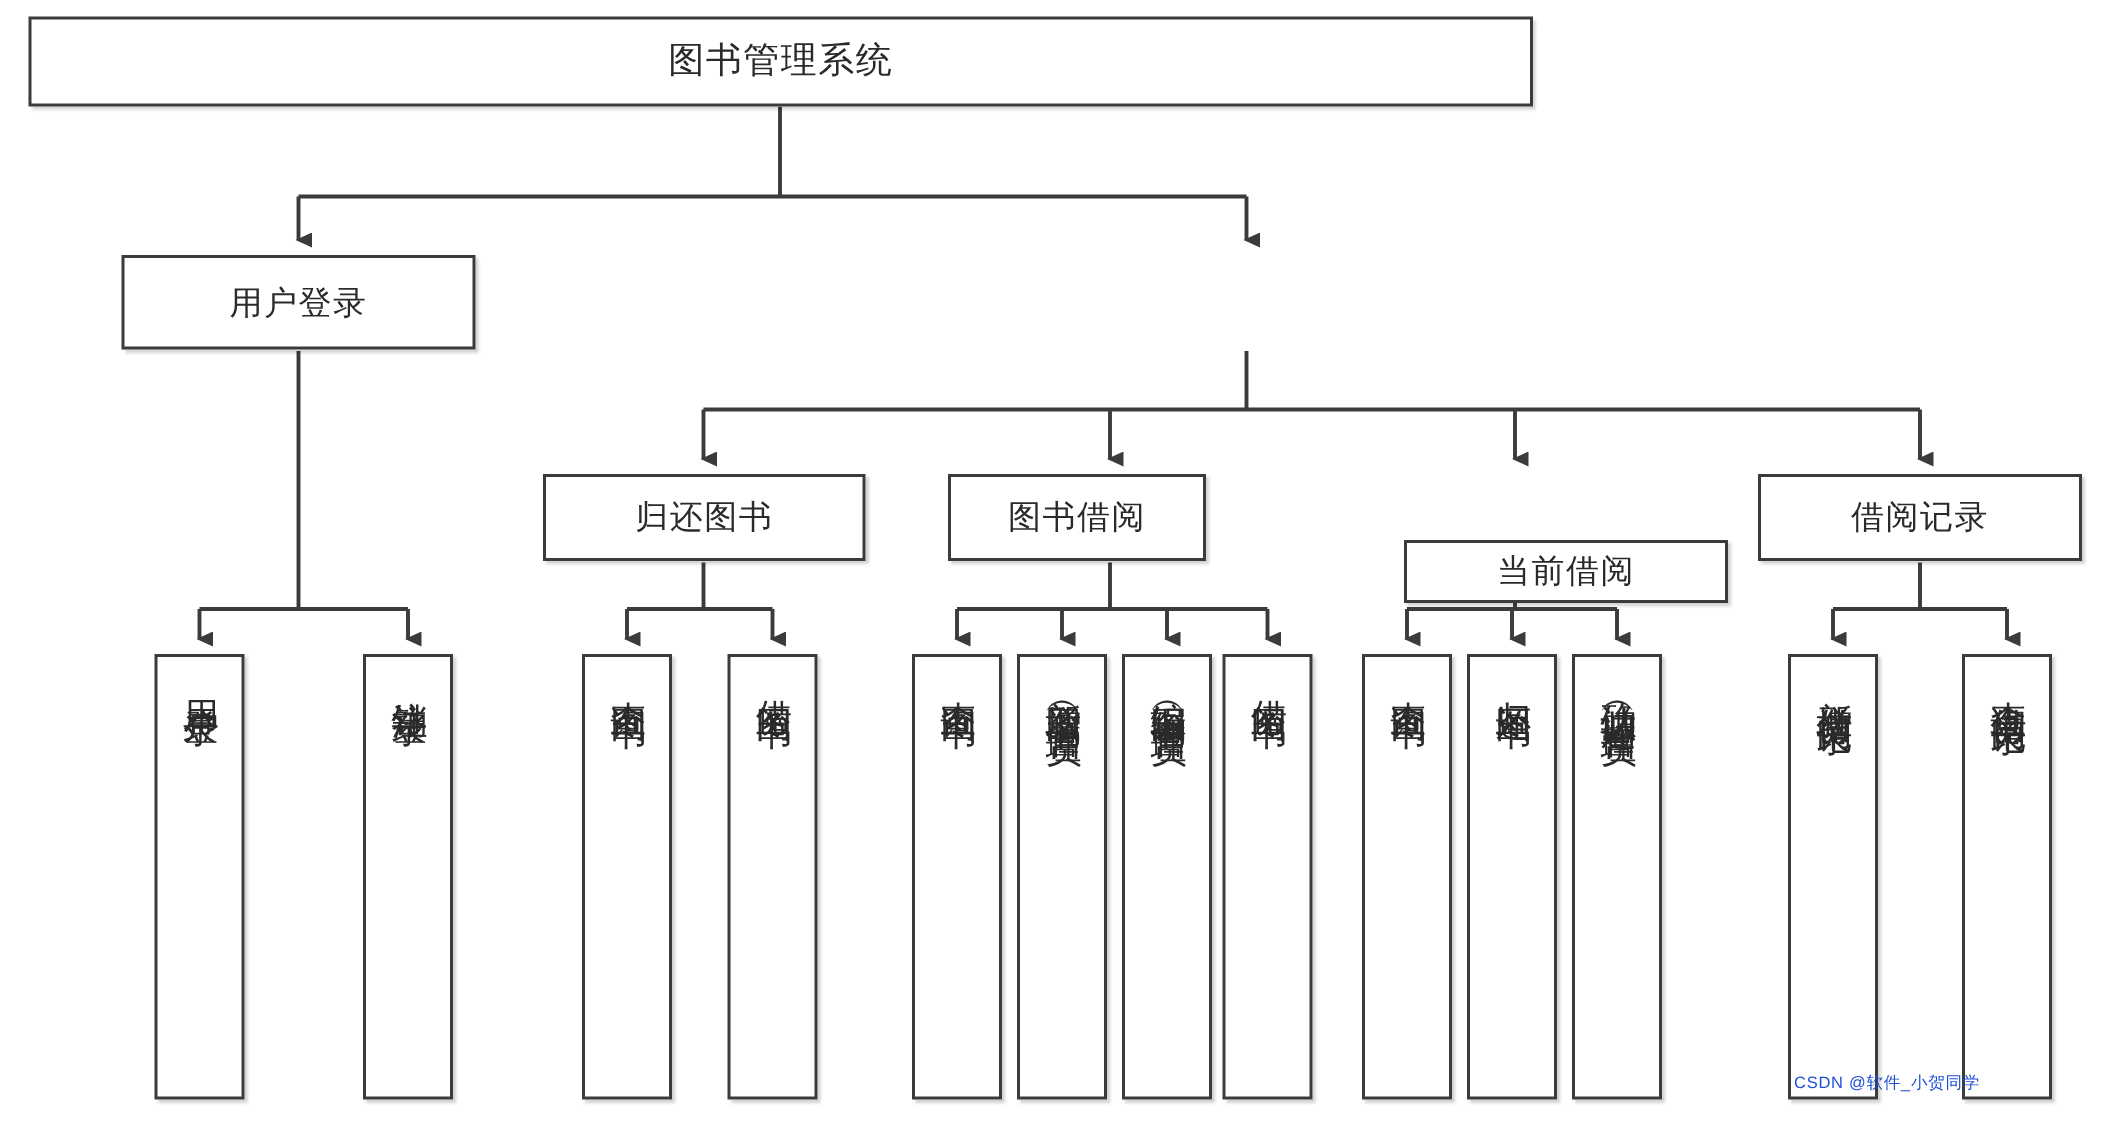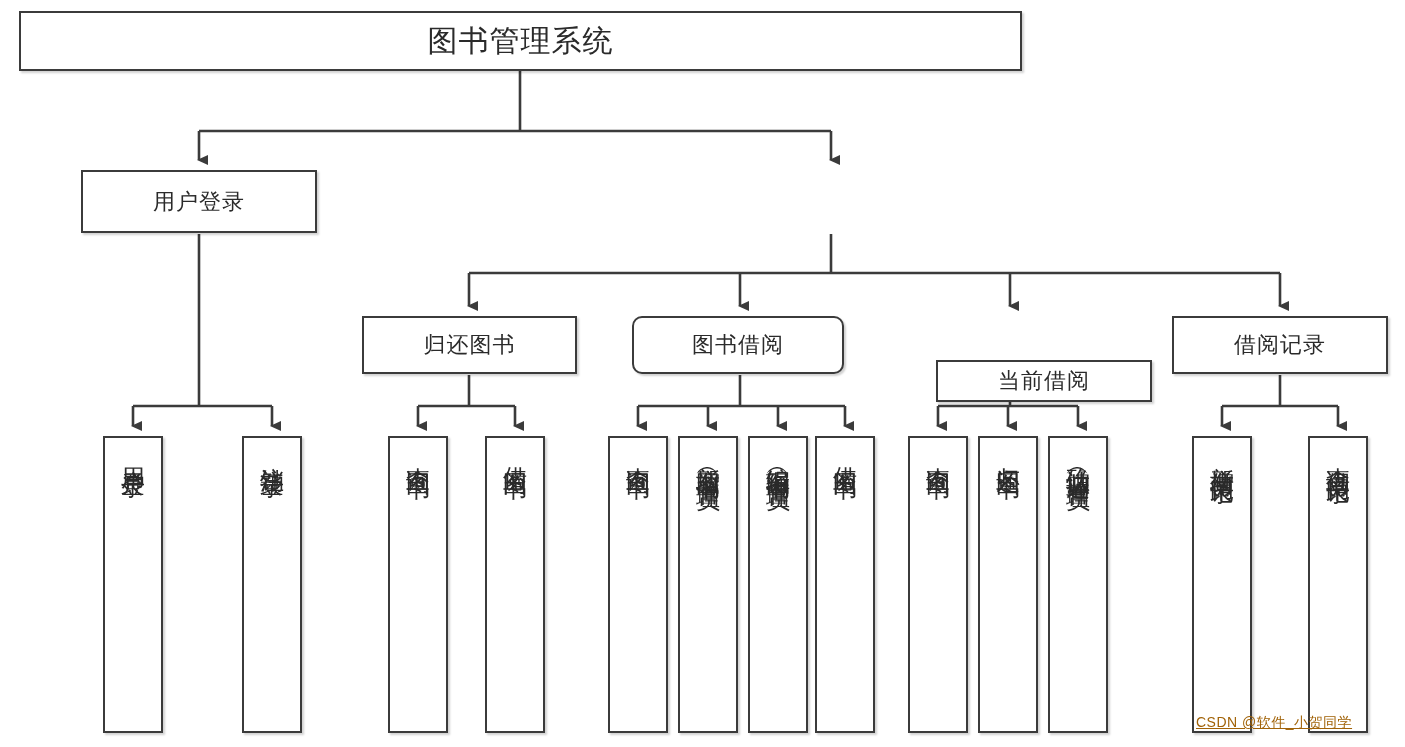--- a/index.html
+++ b/index.html
@@ -30,45 +30,44 @@
     box-shadow:2px 2px 2px rgba(0,0,0,0.18);
   }
   .node-label{
     color:#2a2a2a;
     font-size:22px;
     line-height:1.25;
     letter-spacing:1px;
     white-space:nowrap;
     text-align:center;
   }
-  .node-box.root .node-label{font-size:30px;}
+  .node-box.root .node-label{font-size:24px;}
   
   .node-box.leaf{
     align-items:flex-start;
     justify-content:center;
     padding-top:10px;
   }
   .node-box.leaf .node-label{
     writing-mode:vertical-rl;
     text-orientation:upright;
     font-size:24px;
     line-height:1.08;
     letter-spacing:3px;
     white-space:normal;
     max-height:276px;
   }
   .watermark{
     position:absolute;
-    color:#a16207;
-    font-size:14px;
+    color:#1d4ed8;
+    font-size:11px;
     letter-spacing:0.5px;
     white-space:nowrap;
     pointer-events:none;
     user-select:none;
-    text-decoration:underline;
   }
 </style>
 </head>
 <body>
 
 <div id="diagram-root">
 
   <svg class="diagram-canvas" viewBox="0 0 1405 747" xmlns="http://www.w3.org/2000/svg">
     <defs>
       <marker id="arrow" markerWidth="12" markerHeight="12" refX="5" refY="9" orient="auto" markerUnits="userSpaceOnUse">
@@ -123,21 +122,21 @@
     <span class="node-label">图书管理系统</span>
   </div>
 
   <div class="node-box" style="left:81px;top:170px;width:236px;height:63px;">
     <span class="node-label">用户登录</span>
   </div>
 
   <div class="node-box" style="left:362px;top:316px;width:215px;height:58px;">
     <span class="node-label">归还图书</span>
   </div>
-  <div class="node-box" style="left:632px;top:316px;width:212px;height:58px;border-radius:10px;">
+  <div class="node-box" style="left:632px;top:316px;width:172px;height:58px;">
     <span class="node-label">图书借阅</span>
   </div>
   <div class="node-box" style="left:936px;top:316px;width:216px;height:42px;margin-top:44px;">
     <span class="node-label">当前借阅</span>
   </div>
   <div class="node-box" style="left:1172px;top:316px;width:216px;height:58px;">
     <span class="node-label">借阅记录</span>
   </div>
 
   <div class="node-box leaf" style="left:103px;top:436px;width:60px;height:297px;">

